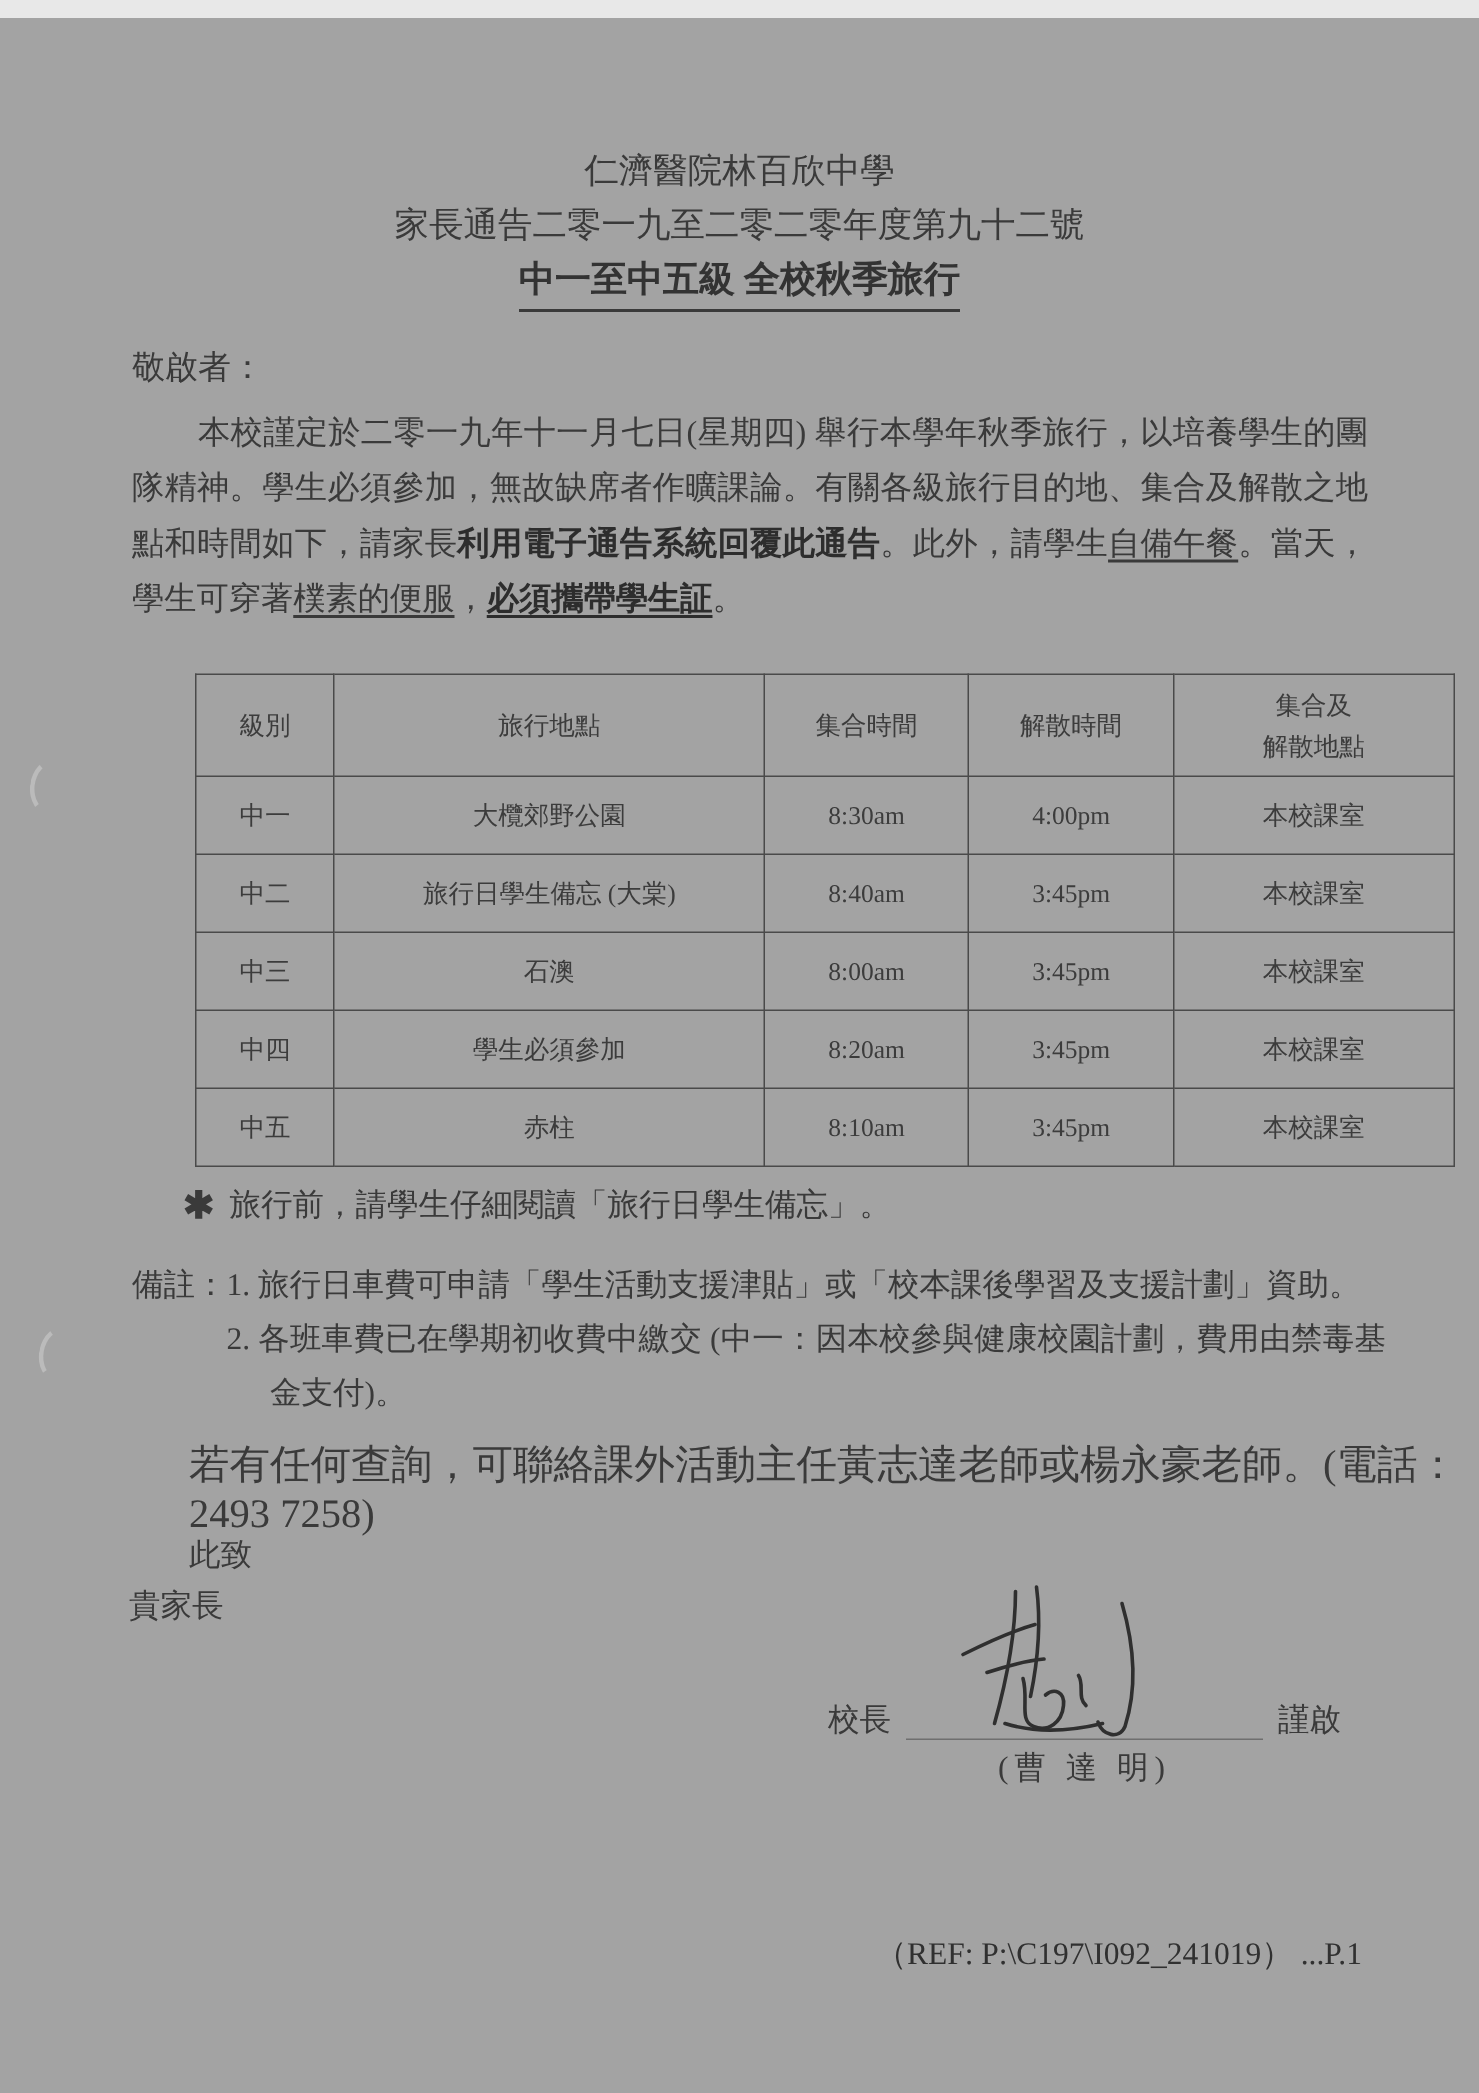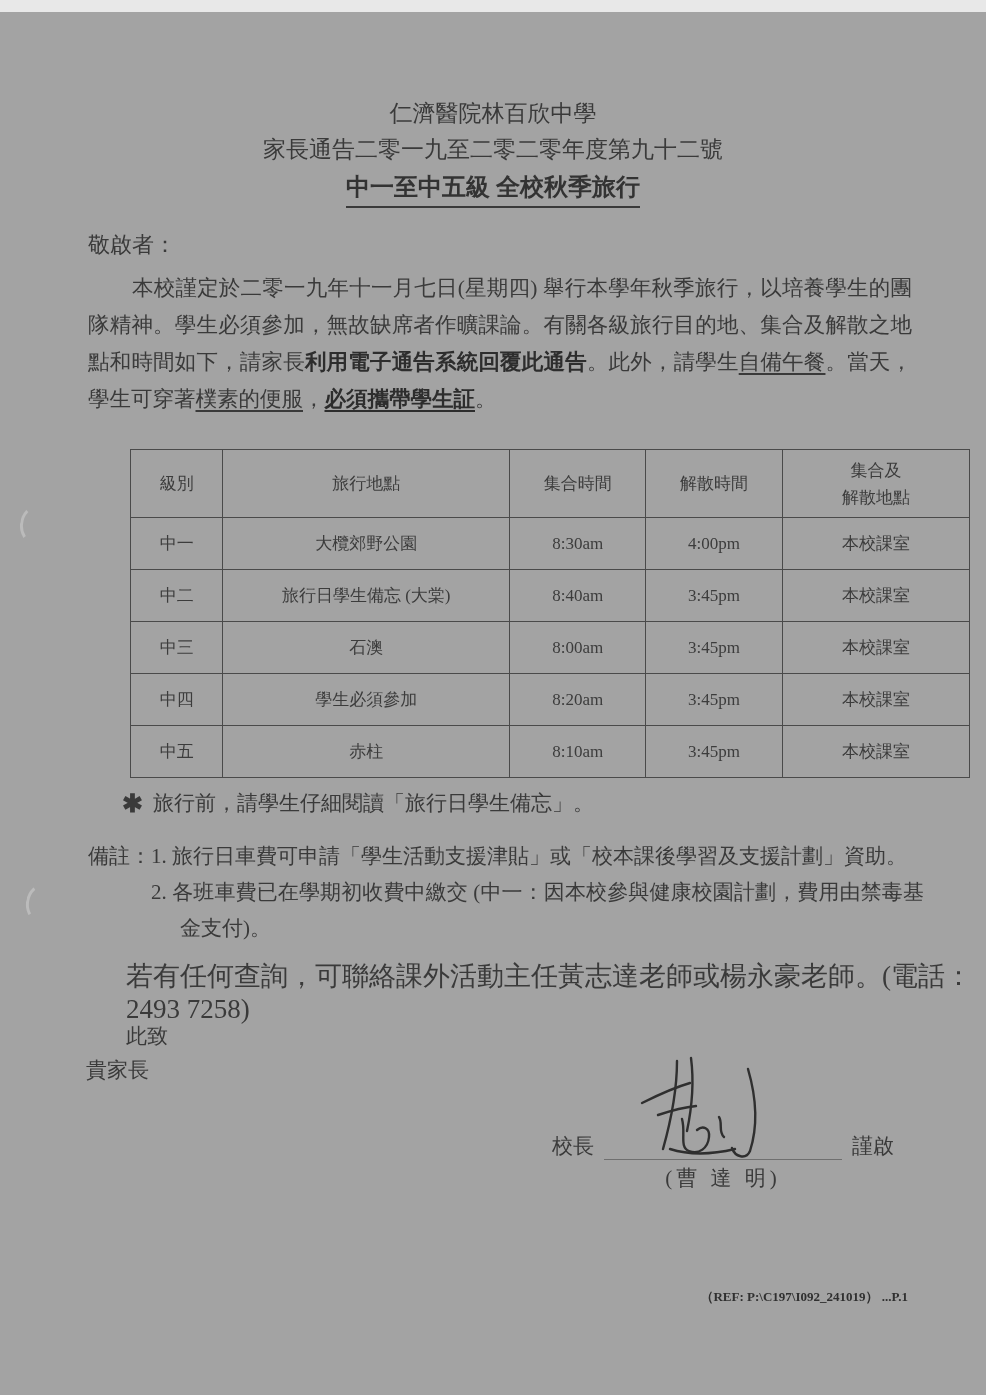--- a/index.html
+++ b/index.html
@@ -140,22 +140,22 @@
     top: 1152px; left: 628px;
     width: 190px;
     text-align: center;
     font-size: 21px;
     letter-spacing: 4px;
   }
   .doc-date { position: absolute; top: 1218px; left: 86px; font-size: 21px; }
   .footer-ref {
     position: absolute;
     top: 1276px; right: 78px;
-    font-size: 13px;
-    font-weight: bold;
+    font-size: 21px;
+    font-weight: normal;
     color: #303030;
   }
 </style>
 </head>
 <body>
 
 <div class="page">
 
   <div class="artifact artifact-1"></div>
   <div class="artifact artifact-2"></div>

